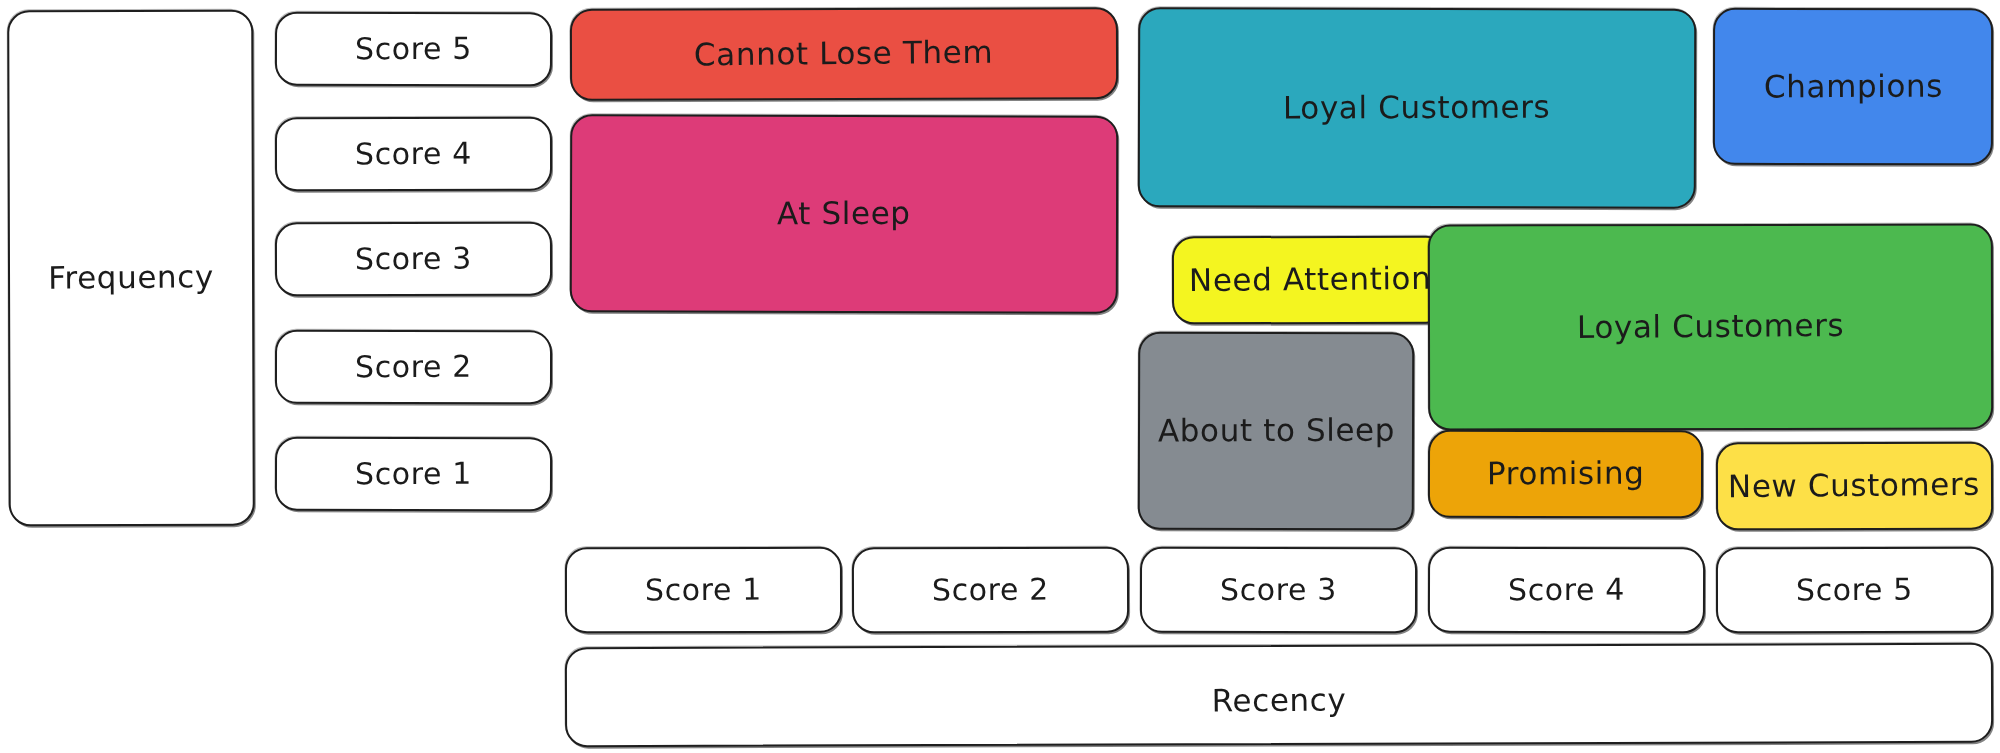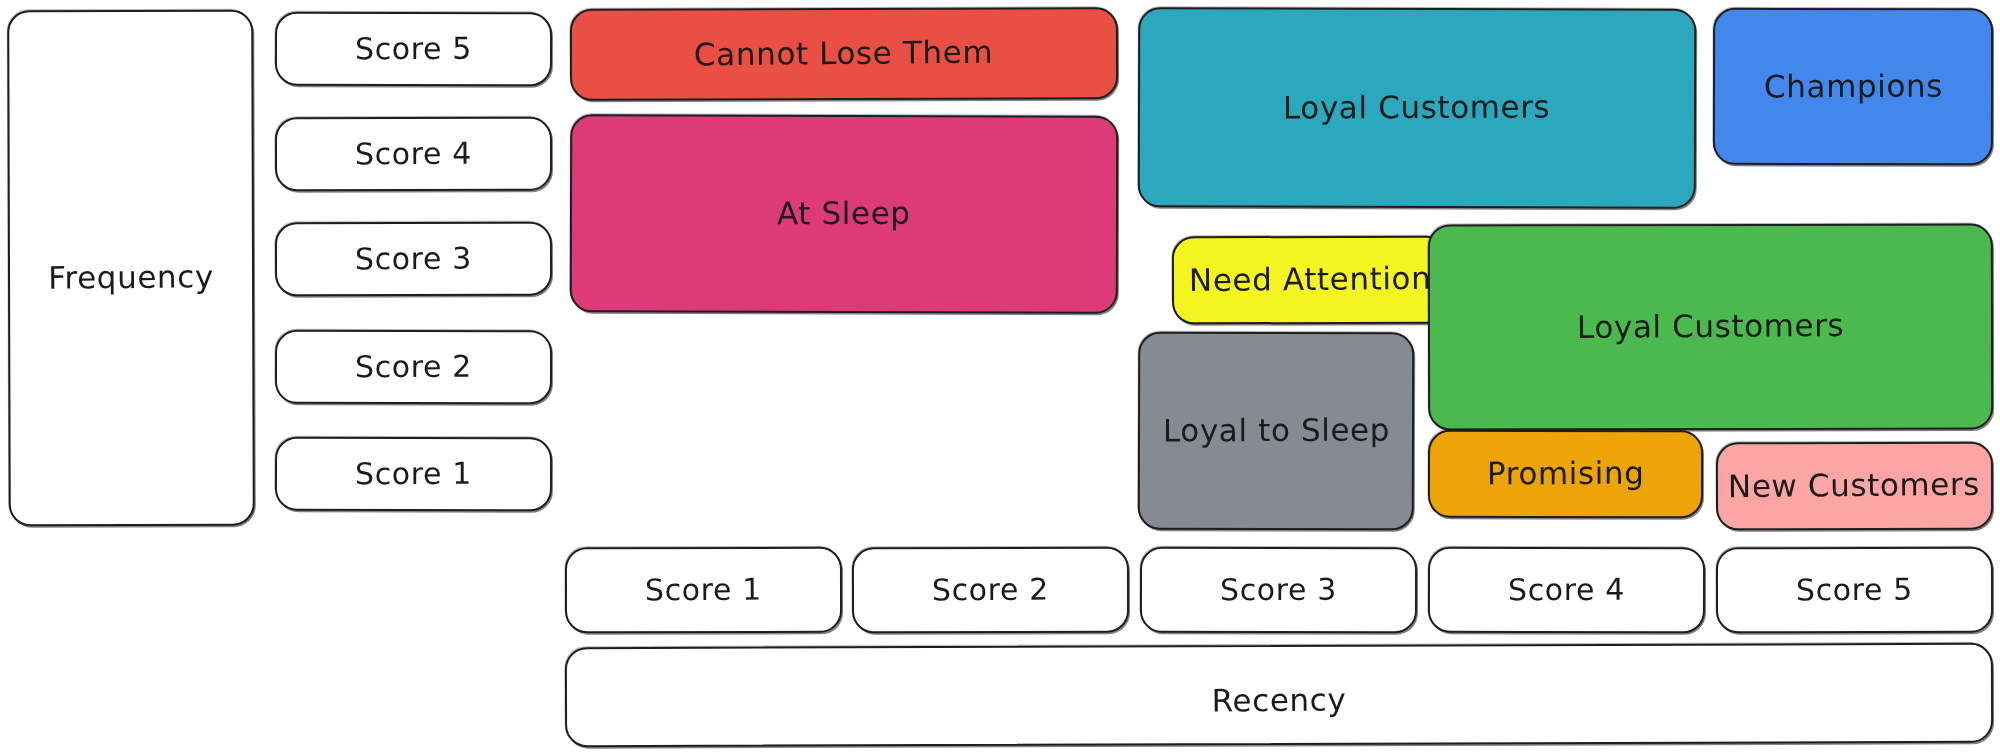--- a/index.html
+++ b/index.html
@@ -122,28 +122,28 @@
 
   <div class="box r1" style="left:1138px; top:236px; width:276px; height:88px; background:#f4f520;margin-left:34px;">
     <span class="label seg-label">Need Attention</span>
   </div>
 
   <div class="box r3" style="left:1428px; top:224px; width:565px; height:206px; background:#4cb94f;">
     <span class="label seg-label">Loyal Customers</span>
   </div>
 
   <div class="box r2" style="left:1138px; top:332px; width:276px; height:198px; background:#858b91;">
-    <span class="label seg-label">Loyal to Sleep</span>
+    <span class="label seg-label">About to Sleep</span>
   </div>
 
   <div class="box r4" style="left:1428px; top:430px; width:275px; height:88px; background:#eda408;">
     <span class="label seg-label">Promising</span>
   </div>
 
-  <div class="box r1" style="left:1716px; top:442px; width:277px; height:88px; background:#fca5a5;">
+  <div class="box r1" style="left:1716px; top:442px; width:277px; height:88px; background:#fde047;">
     <span class="label seg-label">New Customers</span>
   </div>
 
   <div class="box plain r3" style="left:565px; top:547px; width:277px; height:86px;">
     <span class="label">Score 1</span>
   </div>
 
   <div class="box plain r1" style="left:852px; top:547px; width:277px; height:86px;">
     <span class="label">Score 2</span>
   </div>

